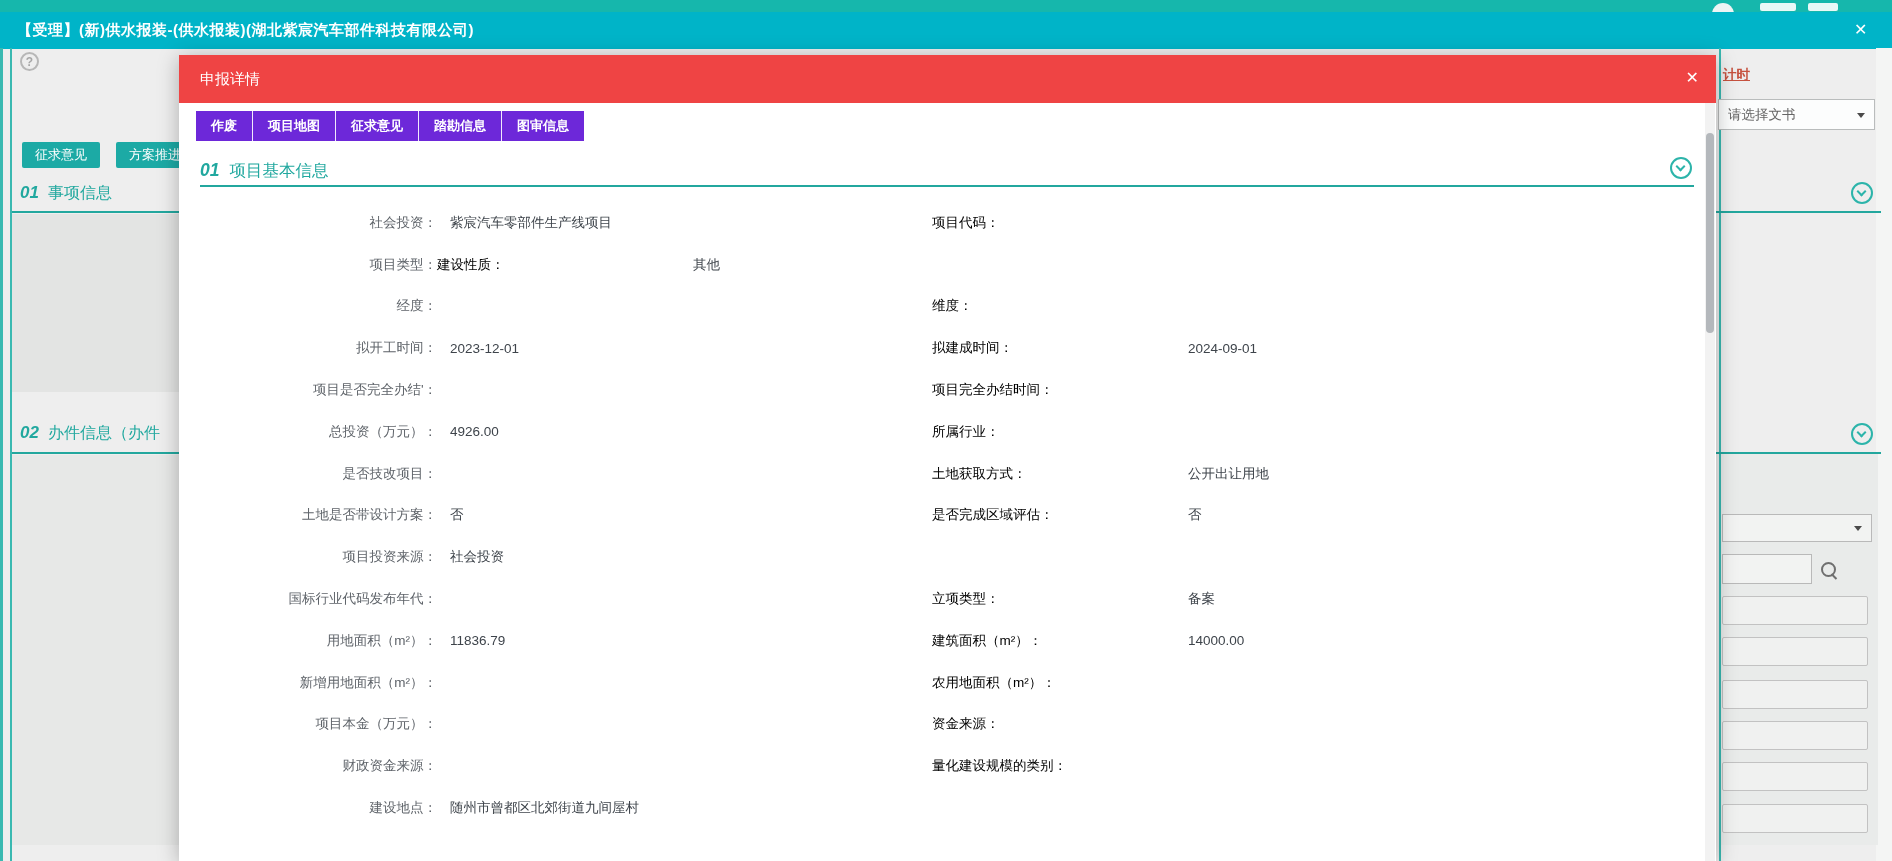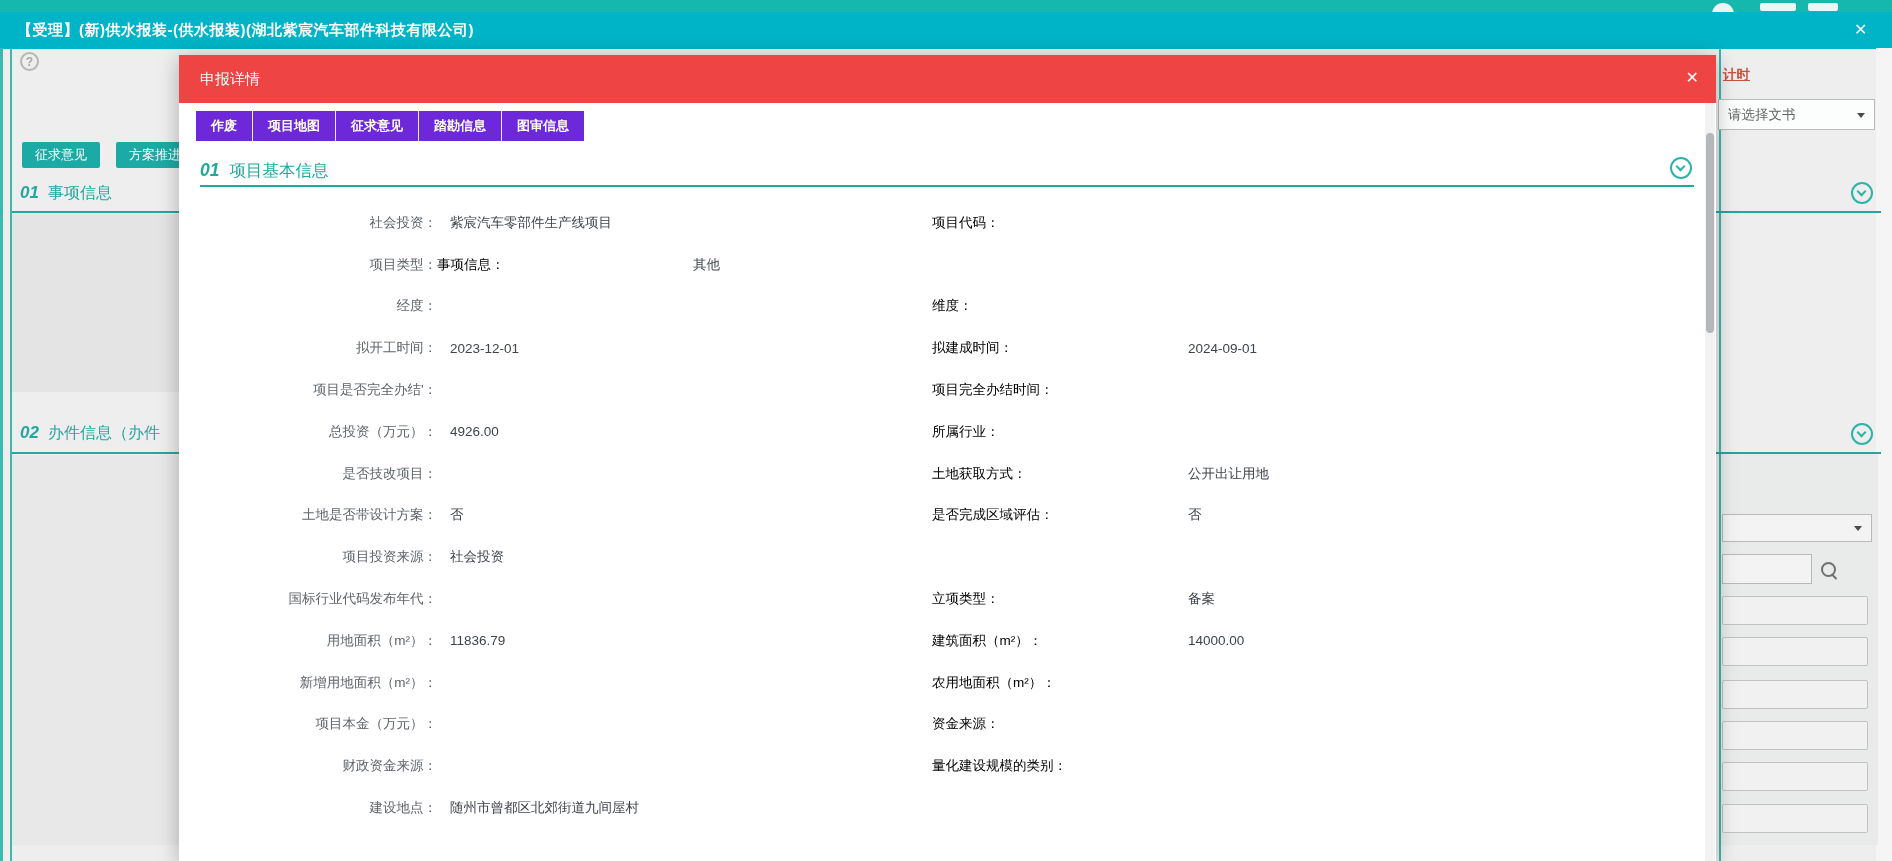--- a/index.html
+++ b/index.html
@@ -160,21 +160,21 @@
     <div class="m-underline"></div>
 
     <div class="form" id="form-rows">
         <div class="row">
           <div class="cell-ll">社会投资：</div>
           <div class="cell-lv">紫宸汽车零部件生产线项目</div>
           <div class="cell-rl">项目代码：</div>
         </div>
         <div class="row">
           <div class="cell-ll">项目类型：</div>
-          <div class="cell-rl">事项信息：</div>
+          <div class="cell-rl">建设性质：</div>
           <div class="cell-rv">其他</div>
         </div>
         <div class="row">
           <div class="cell-ll">经度：</div>
           <div class="cell-lv"></div>
           <div class="cell-rl">维度：</div>
           <div class="cell-rv"></div>
         </div>
         <div class="row">
           <div class="cell-ll">拟开工时间：</div>

